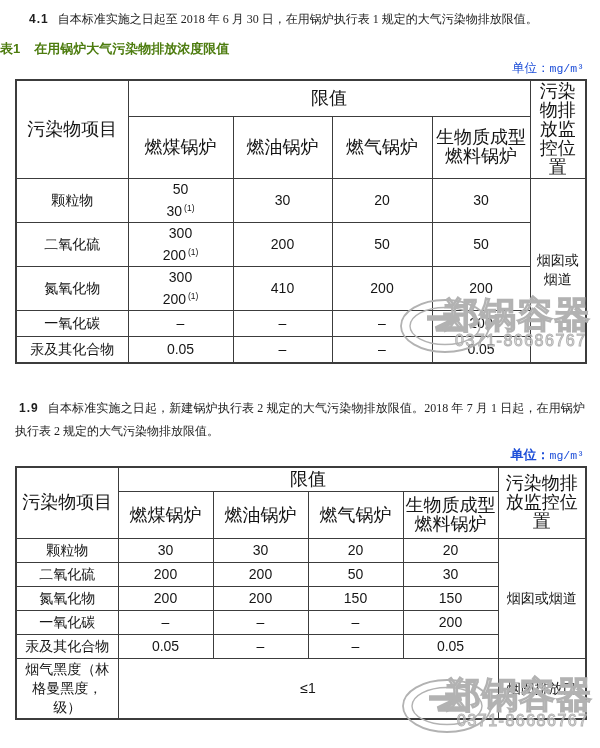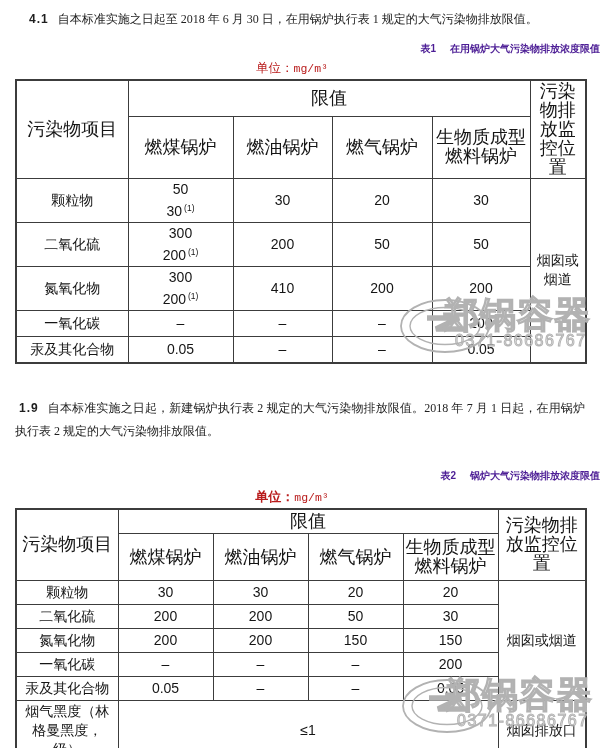--- a/index.html
+++ b/index.html
@@ -14,29 +14,29 @@
     color:#1e1e1e;
   }
   .para .clause-num{
     font-family:"Liberation Sans","DejaVu Sans",sans-serif;
     font-weight:bold; margin-right:9px; letter-spacing:1px;
   }
   .p41{padding-top:8px; text-indent:14px;}
   .p42{margin-top:33px; text-indent:4px;}
   
   .tbl-title{
-    text-align:right; font-family:"Liberation Sans","DejaVu Sans",sans-serif;
-    font-weight:bold; font-size:10px; line-height:18px; color:#4c1d95;
+    text-align:left; font-family:"Liberation Sans","DejaVu Sans",sans-serif;
+    font-weight:bold; font-size:13px; line-height:18px; color:#4d7c0f;
   }
   .tt1{margin-top:9px;}
   .tt2{margin-top:24px;}
   .tbl-title .no{margin-right:14px;}
   
   .unit{
-    margin:2px 16px 0 0; text-align:center; font-size:12.5px; line-height:15px; color:#b91c1c;
+    margin:2px 16px 0 0; text-align:right; font-size:12.5px; line-height:15px; color:#1d4ed8;
   }
   .unit .uv{font-family:"Liberation Mono","DejaVu Sans Mono",monospace; font-size:11.5px;}
   .unit-bold .ul{font-weight:bold; font-family:"Liberation Sans","DejaVu Sans",sans-serif; font-size:13px;}
   .u1{margin-top:3px;}
   .u2{margin-top:4px;}
   
   table.t{
     border-collapse:collapse; table-layout:fixed; width:570px;
     margin:3px 15px 0 15px;
     font-family:"Liberation Sans","DejaVu Sans",sans-serif;
@@ -149,21 +149,20 @@
       <td>0.05</td>
       <td>–</td>
       <td>–</td>
       <td>0.05</td>
     </tr>
   </tbody>
     </table>
 
   <p class="para p42"><span class="clause-num">1.9</span><span>自本标准实施之日起，新建锅炉执行表 2 规定的大气污染物排放限值。2018 年 7 月 1 日起，在用锅炉执行表 2 规定的大气污染物排放限值。</span></p>
 
-  <div class="tbl-title tt2"><span class="no">表2</span><span>锅炉大气污染物排放浓度限值</span></div>
   <div class="unit unit-bold u2"><span class="ul">单位：</span><span class="uv">mg/m³</span></div>
 
   <table class="t">
     <colgroup>
       <col style="width:102px">
         <col style="width:95px">
         <col style="width:95px">
       <col style="width:95px">
         <col style="width:95px">
         <col style="width:88px">

